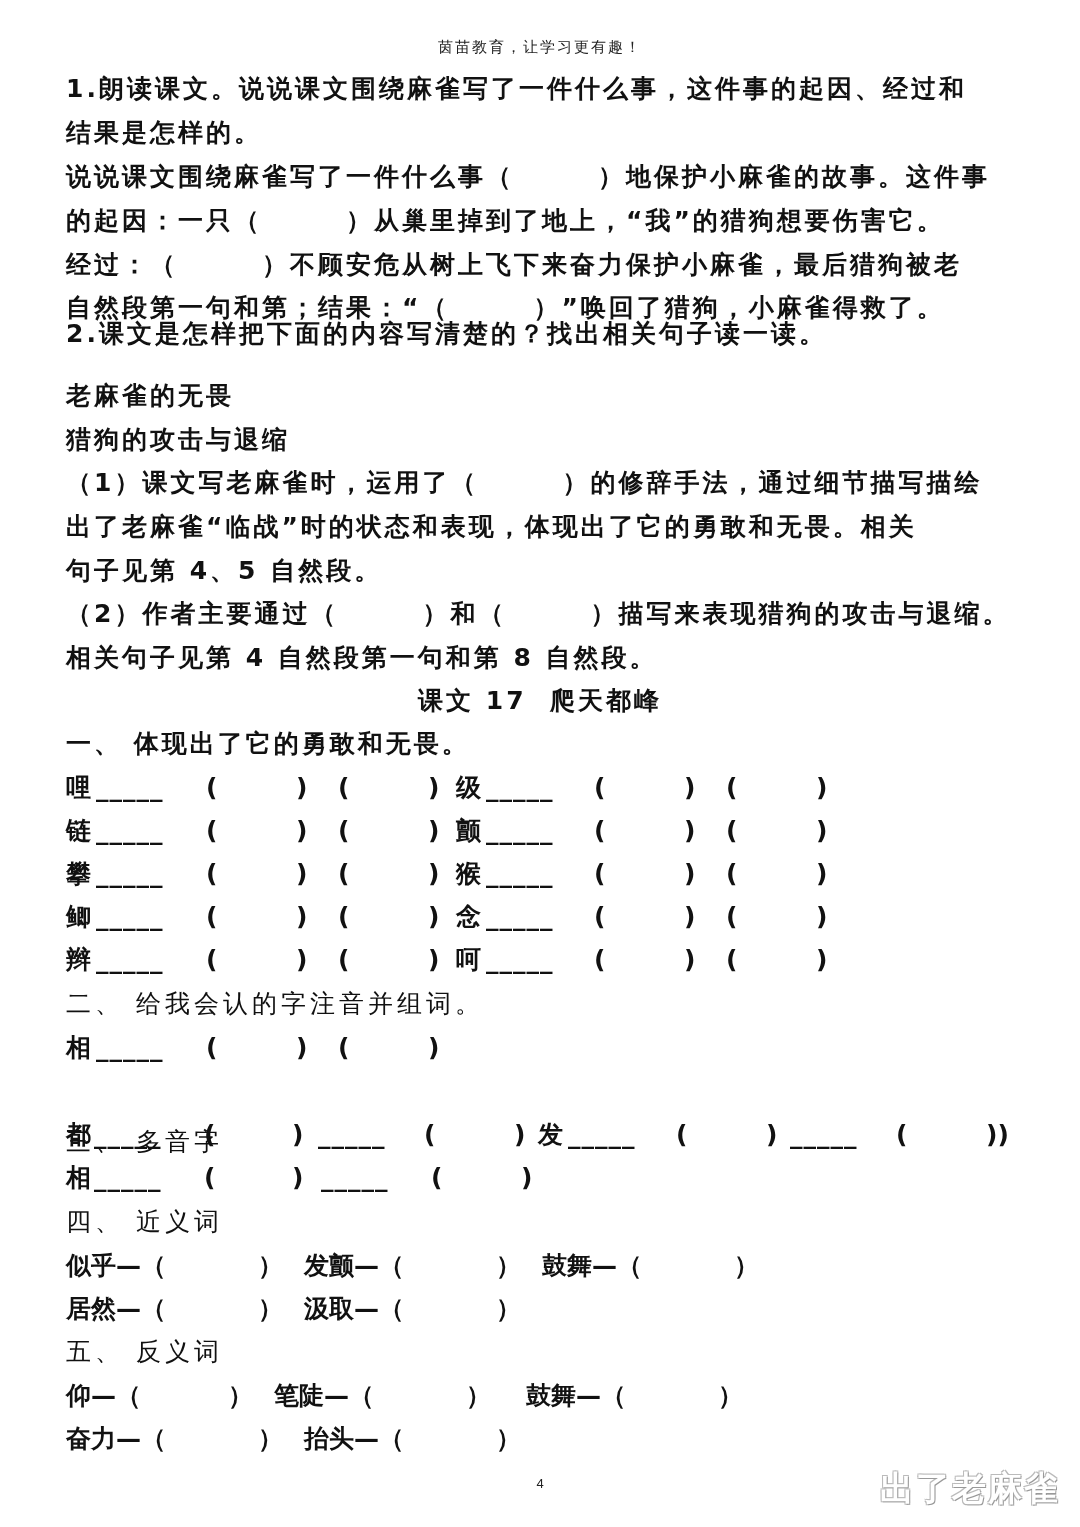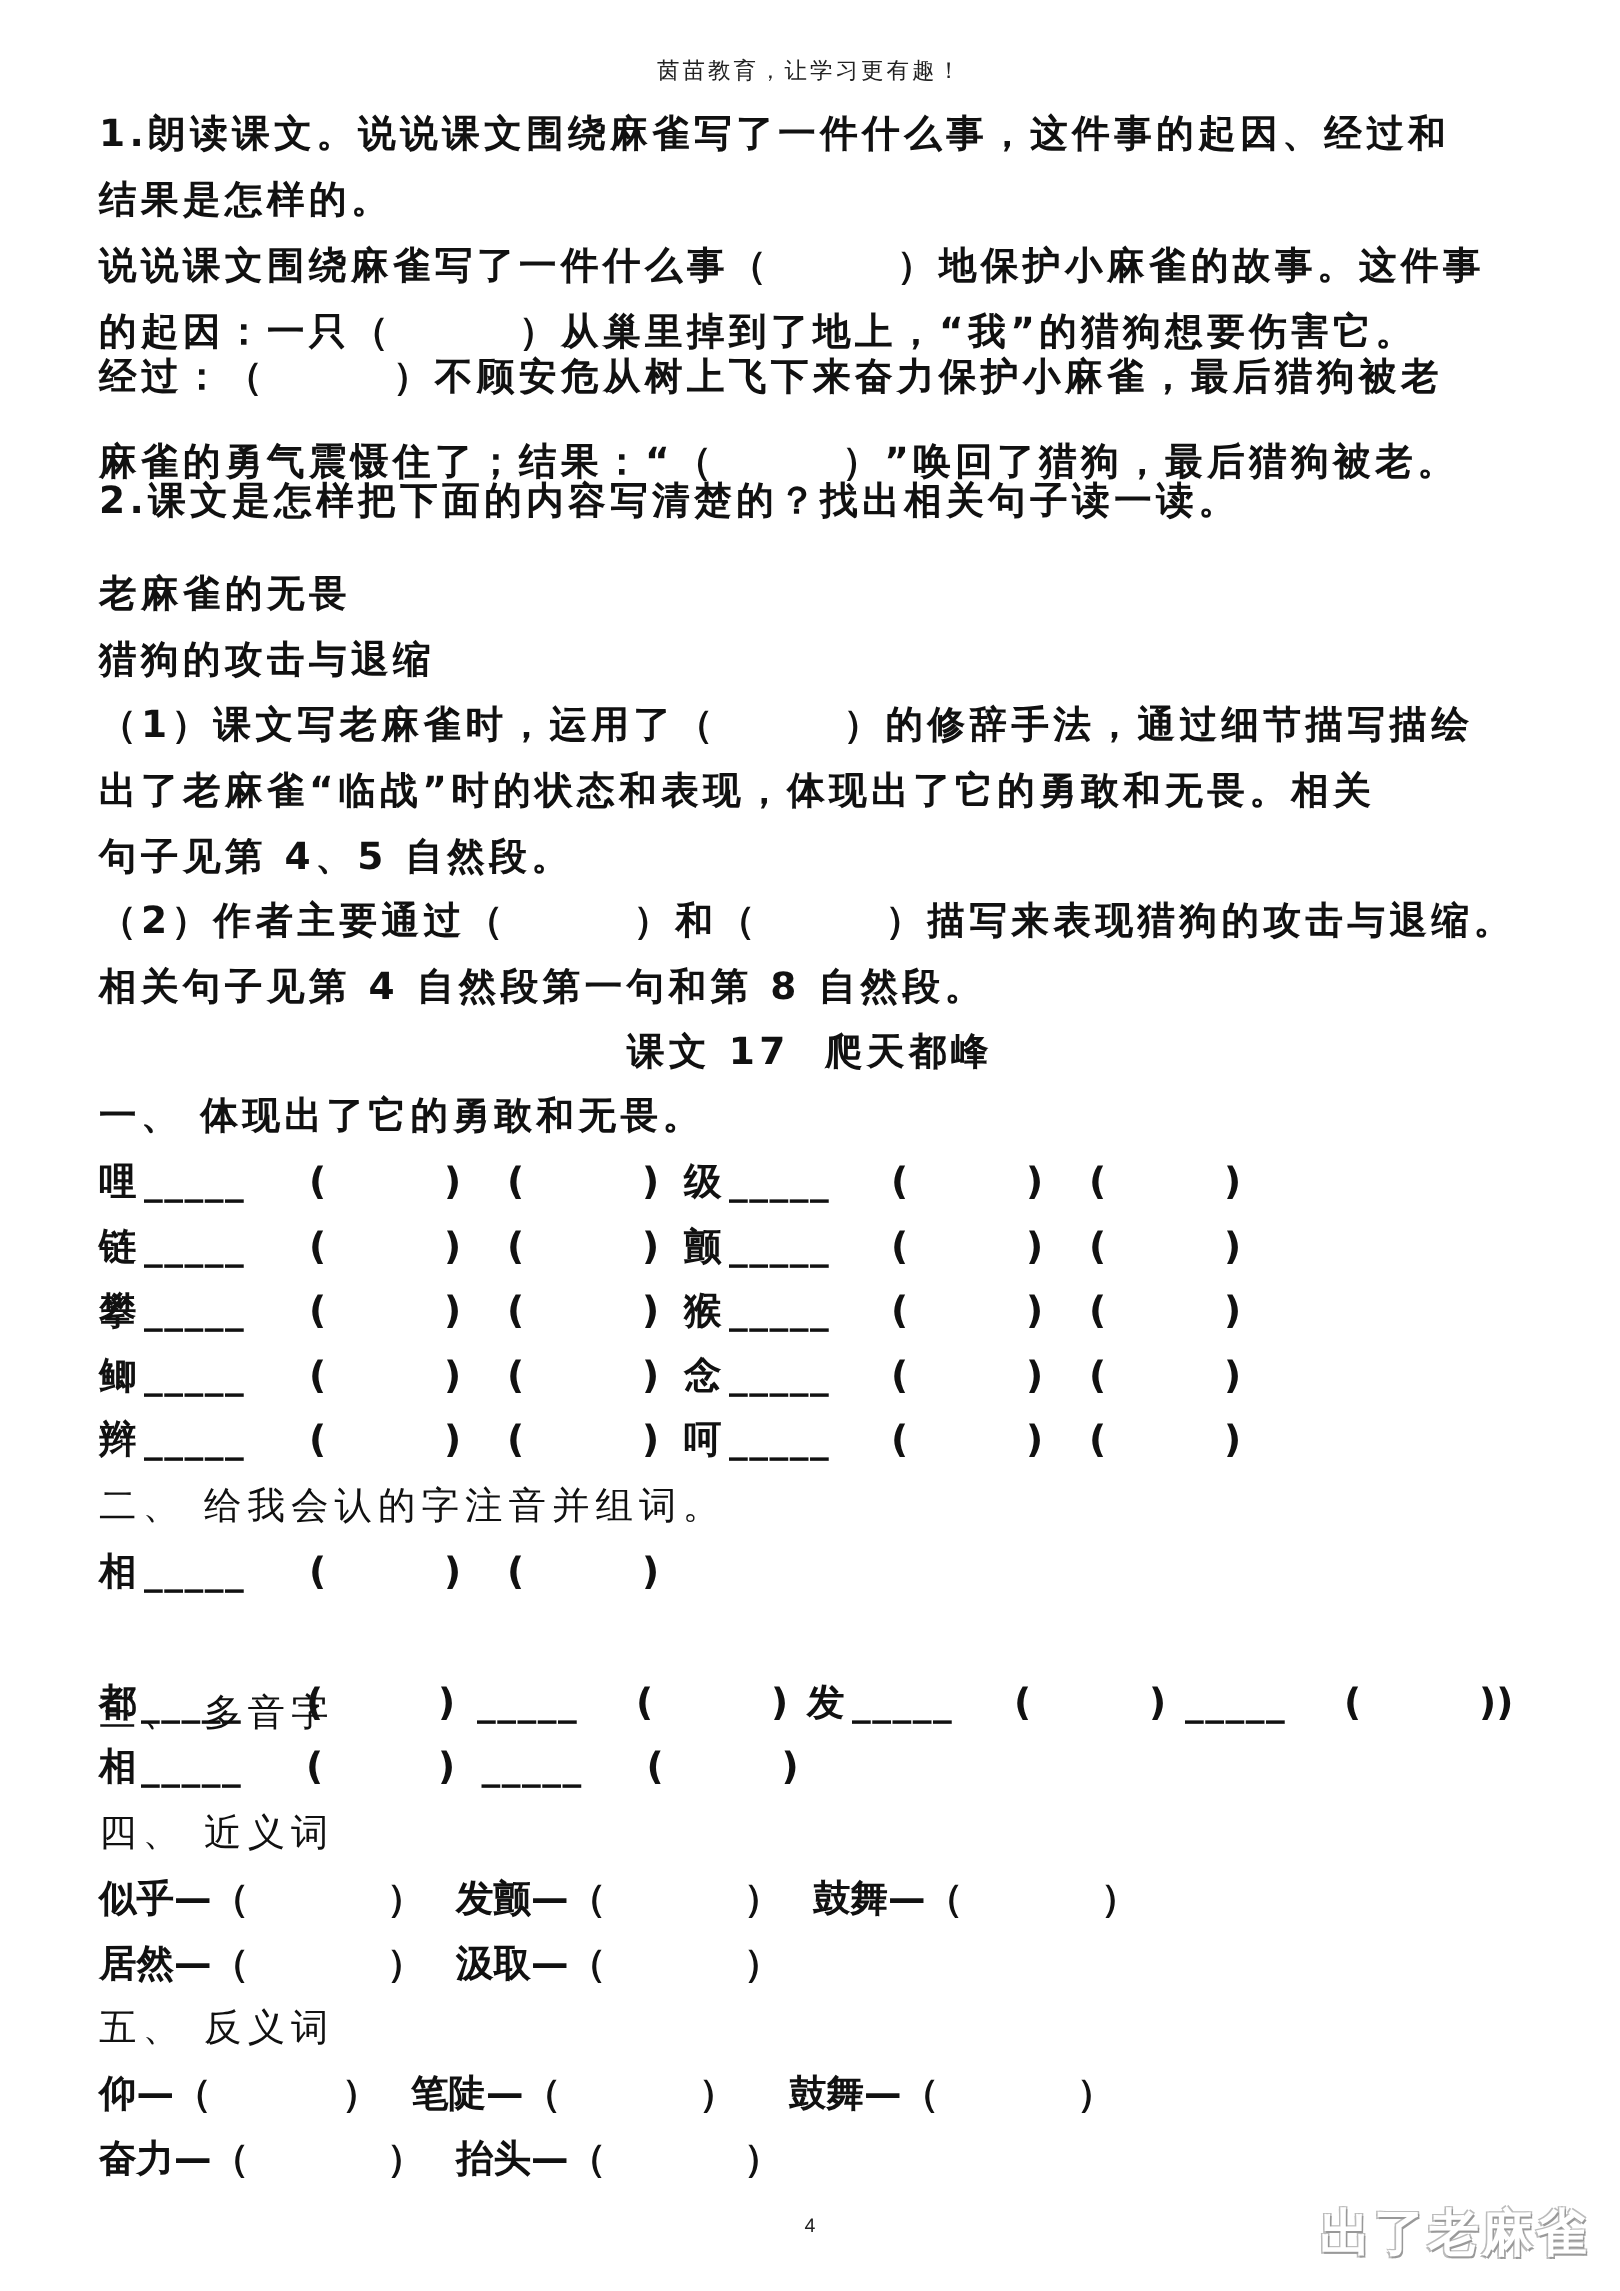--- a/index.html
+++ b/index.html
@@ -35,22 +35,22 @@
 </style>
 </head>
 <body>
 
 <div class="header">茵苗教育，让学习更有趣！</div>
 
 <div class="line" style="top:74px">1.朗读课文。说说课文围绕麻雀写了一件什么事，这件事的起因、经过和</div>
 <div class="line" style="top:118px">结果是怎样的。</div>
 <div class="line" style="top:162px">说说课文围绕麻雀写了一件什么事（　　　）地保护小麻雀的故事。这件事</div>
 <div class="line" style="top:206px">的起因：一只（　　　）从巢里掉到了地上，“我”的猎狗想要伤害它。</div>
-<div class="line" style="top:236px">经过：（　　　）不顾安危从树上飞下来奋力保护小麻雀，最后猎狗被老</div>
-<div class="line" style="top:293px">麻雀的勇气震慑住了；结果：“（　　　）”唤回了猎狗，最后猎狗被老。</div>
+<div class="line" style="top:250px">经过：（　　　）不顾安危从树上飞下来奋力保护小麻雀，最后猎狗被老</div>
+<div class="line" style="top:293px">自然段第一句和第；结果：“（　　　）”唤回了猎狗，小麻雀得救了。</div>
 <div class="line" style="top:319px">2.课文是怎样把下面的内容写清楚的？找出相关句子读一读。</div>
 <div class="line" style="top:381px">老麻雀的无畏</div>
 <div class="line" style="top:425px">猎狗的攻击与退缩</div>
 <div class="line" style="top:468px">（1）课文写老麻雀时，运用了（　　　）的修辞手法，通过细节描写描绘</div>
 <div class="line" style="top:512px">出了老麻雀“临战”时的状态和表现，体现出了它的勇敢和无畏。相关</div>
 <div class="line" style="top:556px">句子见第 4、5 自然段。</div>
 <div class="line" style="top:599px">（2）作者主要通过（　　　）和（　　　）描写来表现猎狗的攻击与退缩。</div>
 <div class="line" style="top:643px">相关句子见第 4 自然段第一句和第 8 自然段。</div>
 
 <div class="title">课文 17  爬天都峰</div>

